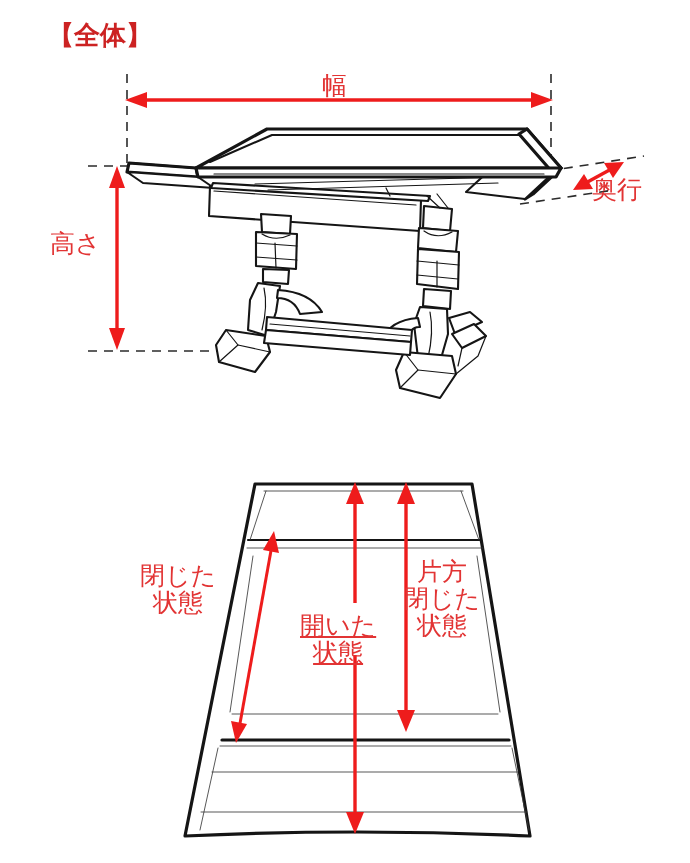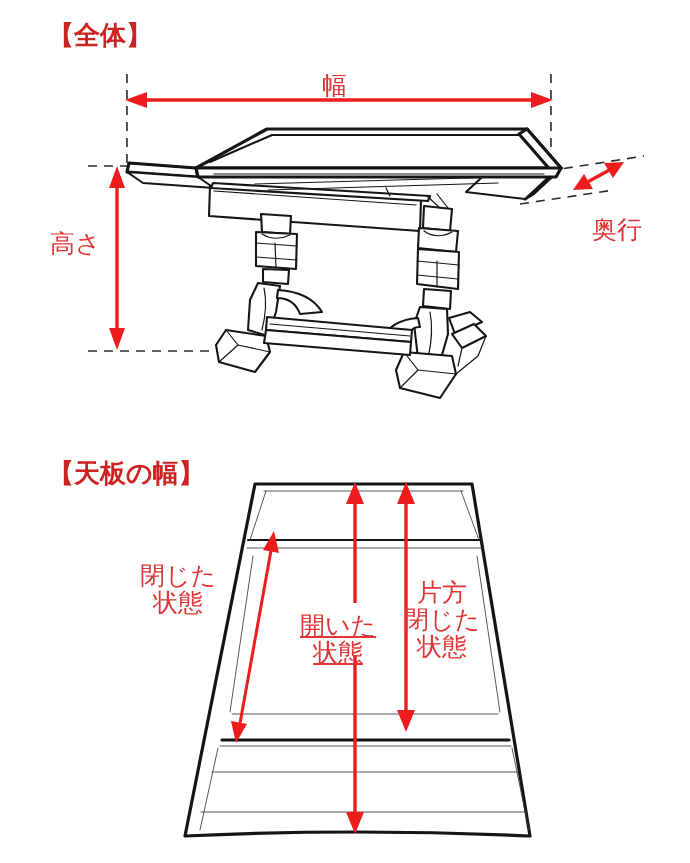--- a/index.html
+++ b/index.html
@@ -36,26 +36,26 @@
     position: absolute;
     color: #e23434;
     font-size: 25px;
     font-weight: 500;
     white-space: nowrap;
     line-height: 1.08;
     text-align: center;
     font-family: "DejaVu Sans", "Liberation Sans", sans-serif;
   }
   #label-width   { left: 322px; top: 72px; }
-  #label-depth   { left: 592px; top: 176px; margin-top: 40px; }
+  #label-depth   { left: 592px; top: 176px; }
   #label-height  { left: 50px;  top: 230px; text-align: center; }
 
   #label-closed      { left: 140px; top: 562px; }
   #label-open        { left: 300px; top: 612px; text-decoration: underline; }
-  #label-half-closed { left: 404px; top: 558px; margin-top: 21px; }
+  #label-half-closed { left: 404px; top: 558px; }
 
   .dim-label .ln { display: block; }
 
   svg { display: block; position: absolute; left: 0; top: 0; }
   .furn-line {
     fill: none;
     stroke: #151515;
     stroke-linecap: round;
     stroke-linejoin: round;
   }
@@ -250,21 +250,20 @@
     </g>
 
   </svg>
 
   <div class="dim-label" id="label-width">幅</div>
 
   <div class="dim-label" id="label-depth">奥行</div>
 
   <div class="dim-label" id="label-height">高さ</div>
 
-  <div class="section-heading" id="heading-tabletop">【天板の幅】</div>
 
   <div class="dim-label" id="label-closed">
     <span class="ln">閉じた</span>
     <span class="ln">状態</span>
   </div>
 
   <div class="dim-label" id="label-open">
     <span class="ln">開いた</span>
     <span class="ln">状態</span>
   </div>

